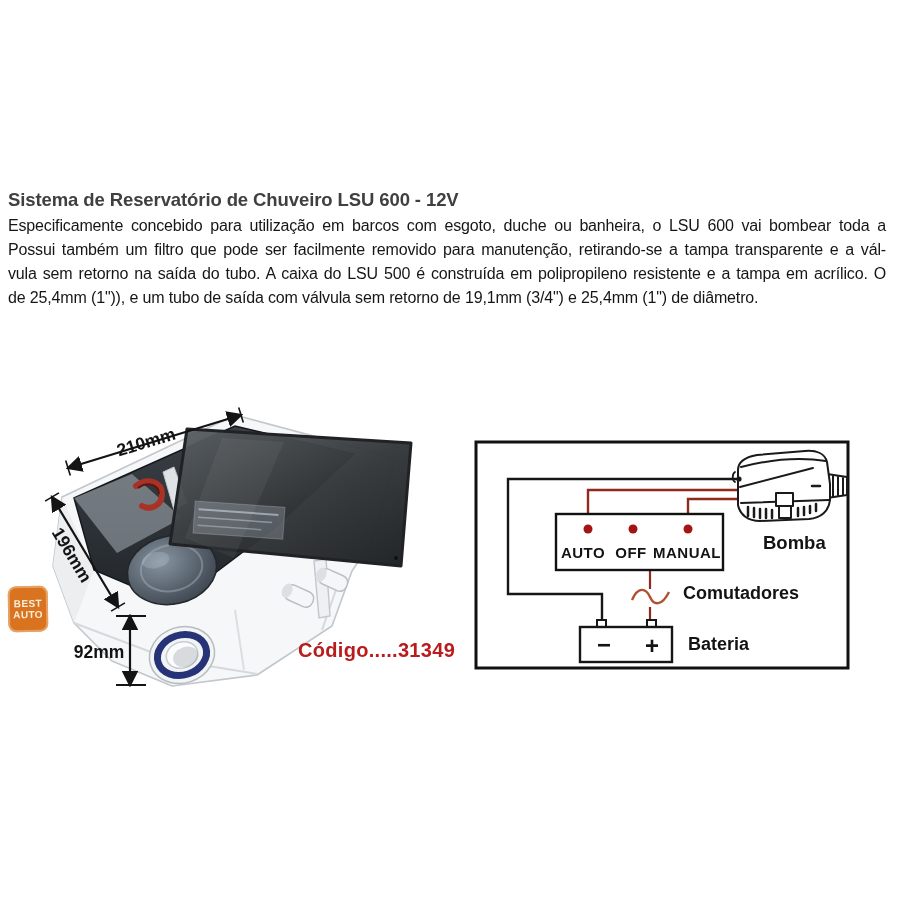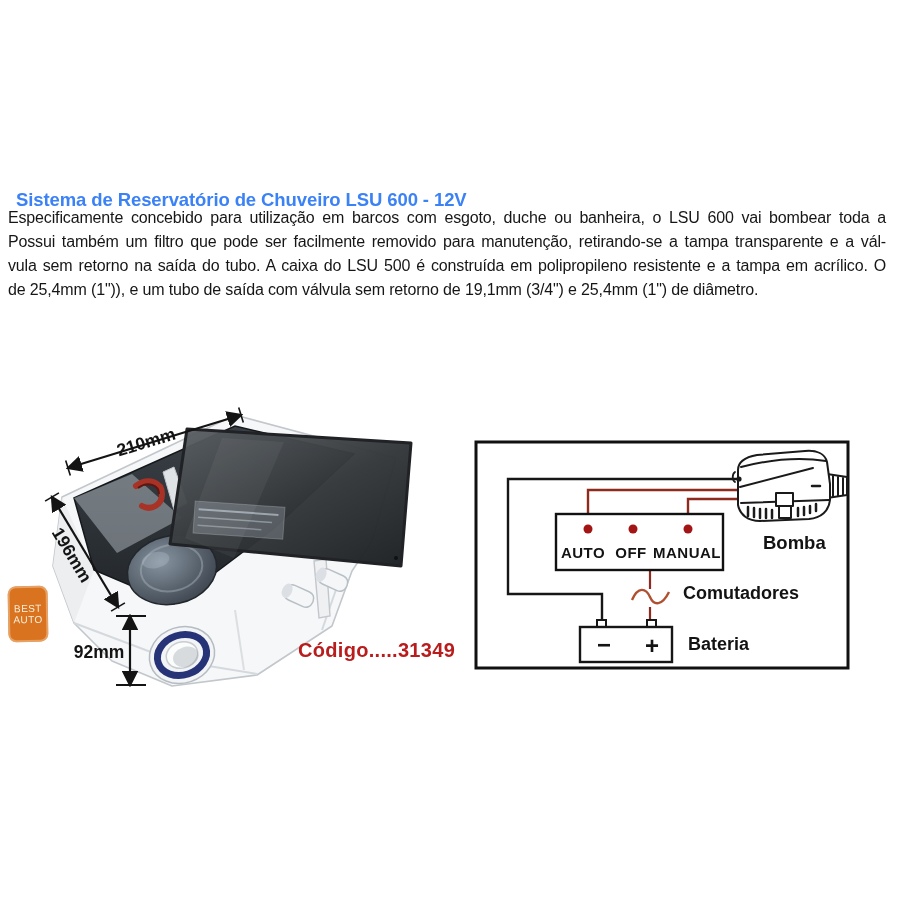--- a/index.html
+++ b/index.html
@@ -2,36 +2,36 @@
 <html><head>
 <meta charset="utf-8">
 <style>
   html,body { margin:0; padding:0; background:#ffffff; }
   .page {
     position:relative; width:900px; height:900px; background:#ffffff;
     font-family:"Liberation Sans", sans-serif; color:#111; overflow:hidden;
   }
   .title {
     position:absolute; left:8px; top:189px;
-    font-size:18.5px; font-weight:700; letter-spacing:-0.1px; color:#3b82f6;margin-left:8px;
+    font-size:18.5px; font-weight:700; letter-spacing:-0.1px; color:#404040;
   }
   .bodytext {
-    position:absolute; left:8px; top:206px; width:878px;
+    position:absolute; left:8px; top:214px; width:878px;
     font-size:16px; line-height:23.9px; letter-spacing:-0.15px; color:#161616;
   }
   .bodytext .line { text-align:justify; text-align-last:justify; white-space:normal; }
   .bodytext .line.last { text-align-last:auto; }
   .figure-svg { position:absolute; left:22px; top:398px; }
   .diagram-svg { position:absolute; left:470px; top:436px; }
   .badge {
-    position:absolute; left:8px; top:586px; width:40px; height:56px;
+    position:absolute; left:8px; top:586px; width:40px; height:46px;
     background:#d9731f; border-radius:8px;
     box-shadow: inset 0 0 0 2px rgba(255,245,225,0.35);
     display:flex; flex-direction:column; align-items:center; justify-content:center;
-    color:#f7eeda; font-size:10px; font-weight:400; line-height:11px;
+    color:#f7eeda; font-size:10px; font-weight:700; line-height:11px;
     letter-spacing:0.4px; text-align:center; transform:rotate(-1deg);
   }
   .codigo {
     position:absolute; left:298px; top:639px;
     font-size:20px; font-weight:700; letter-spacing:0.3px; color:#b91c1c;
   }
   svg text { font-family:"Liberation Sans", sans-serif; }
 </style>
 </head>
 <body>

